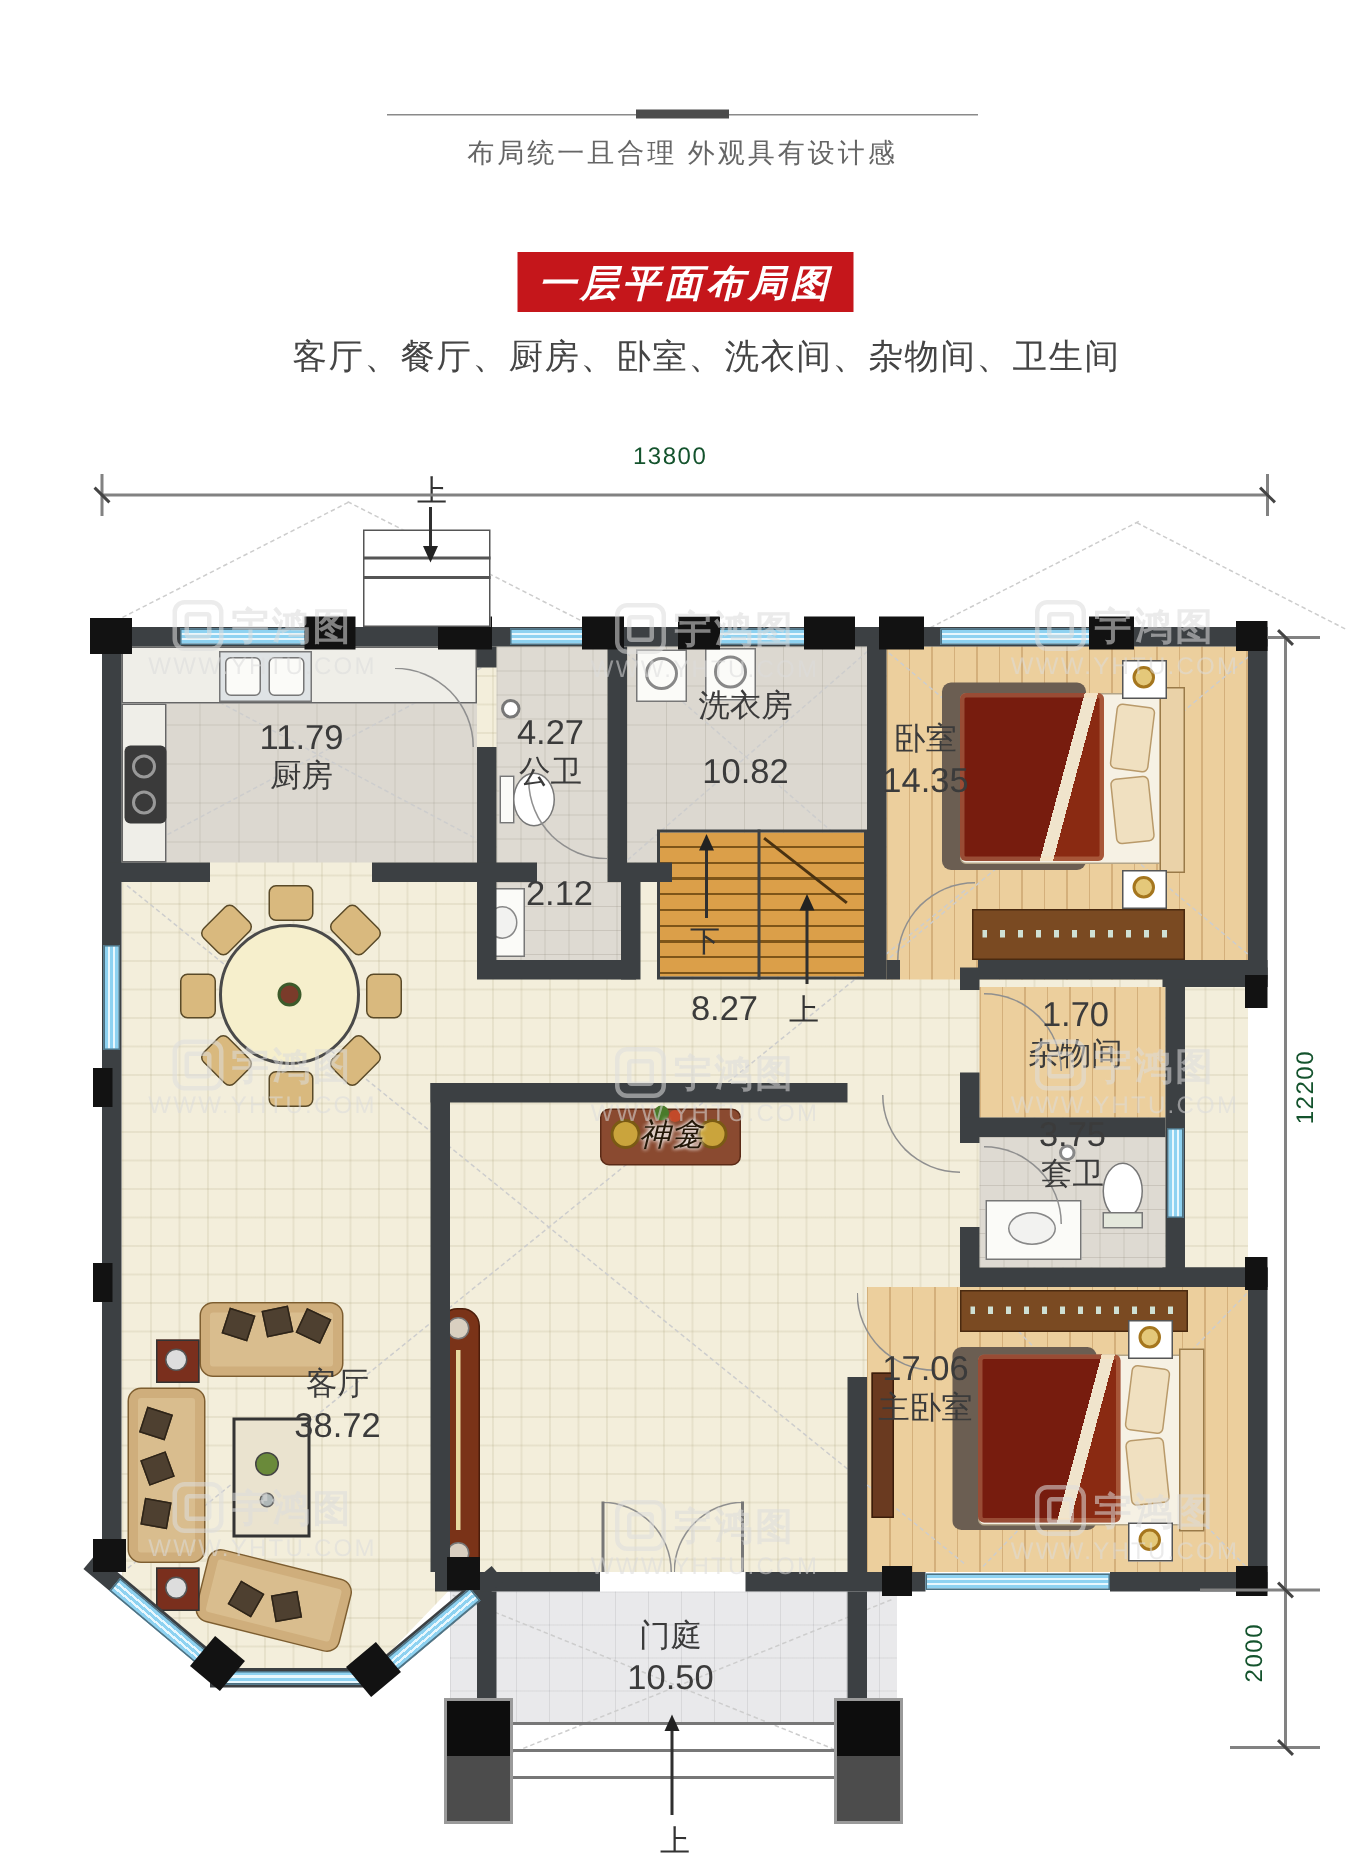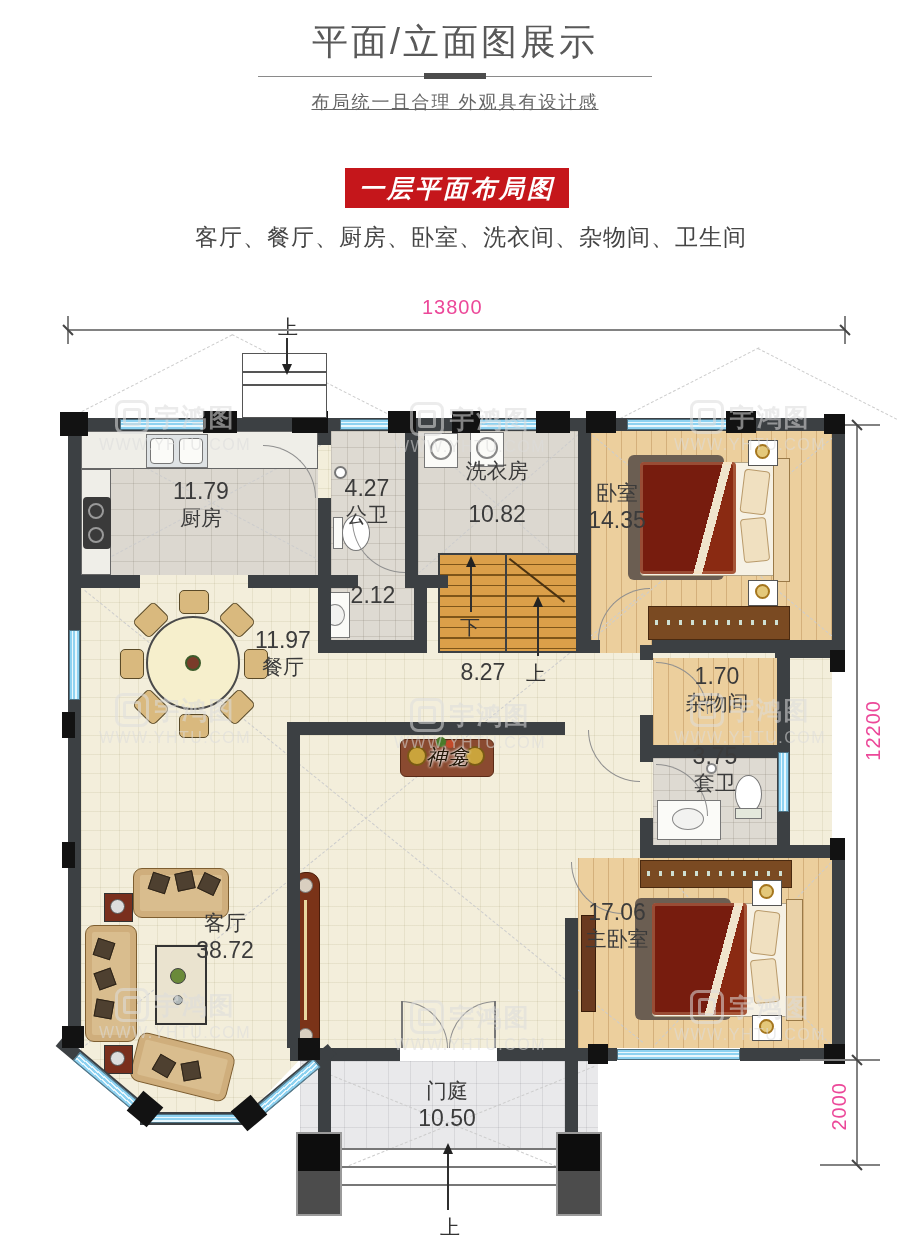--- a/index.html
+++ b/index.html
@@ -5,21 +5,21 @@
   html,body{margin:0;padding:0;background:#fff;}
   .page{position:relative;width:910px;height:1250px;background:#fff;overflow:hidden;
         font-family:"Liberation Sans",sans-serif;}
   .abs{position:absolute;}
   
   .title{position:absolute;left:0;top:18px;width:910px;text-align:center;
          font-size:36px;color:#595959;letter-spacing:3px;}
   .divider{position:absolute;left:258px;top:76px;width:394px;height:1px;background:#8a8a8a;}
   .divider-thick{position:absolute;left:424px;top:73px;width:62px;height:6px;background:#4c4c4c;}
   .subtitle{position:absolute;left:0;top:90px;width:910px;text-align:center;
-            font-size:18px;color:#666;letter-spacing:2px;text-decoration:underline;}
+            font-size:18px;color:#666;letter-spacing:2px;}
   .banner{position:absolute;left:345px;top:168px;width:224px;height:40px;background:#c5161b;
           color:#fff;display:flex;align-items:center;justify-content:center;
           font-family:"Liberation Serif",serif;font-style:italic;font-weight:bold;
           font-size:25px;letter-spacing:3px;}
   .roomsline{position:absolute;left:16px;top:222px;width:910px;text-align:center;
              font-size:23px;color:#454545;letter-spacing:1px;}
   
   .wall{position:absolute;background:#3c4043;}
   .pier{position:absolute;background:#121212;}
   .win{position:absolute;background:#8ed2f1;border:1px solid #4d7182;box-sizing:border-box;}
@@ -45,21 +45,21 @@
   .stairs{position:absolute;background:repeating-linear-gradient(180deg,#db9f49 0 9px,#7e5519 9px 10.5px);
           border:2px solid #3c4043;box-sizing:border-box;}
   
   .lbl{position:absolute;width:110px;text-align:center;color:#3b3b3b;line-height:1.22;}
   .lbl .num{font-size:23px;}
   .lbl .nm{font-size:21px;}
   .small-lbl{position:absolute;font-size:20px;color:#333;}
   
   .dimline{position:absolute;background:#828282;}
   .tick{position:absolute;width:14px;height:2px;background:#444;transform:rotate(45deg);}
-  .dimtext{position:absolute;color:#ec4899;font-size:20px;letter-spacing:1px;}
+  .dimtext{position:absolute;color:#14532d;font-size:16px;letter-spacing:1px;}
   .dimtext.rot{writing-mode:vertical-rl;transform:rotate(180deg);}
   
   .sofa{position:absolute;background:#d9bd8e;border:1.5px solid #7e5e30;border-radius:9px;
         box-shadow:inset 0 0 0 6px #cfae7c;}
   .pil{position:absolute;background:#4e4030;border:1px solid #2e2418;}
   .whitebox{position:absolute;background:#fbfbf8;border:1.3px solid #777;box-sizing:border-box;}
   .circ{position:absolute;border-radius:50%;box-sizing:border-box;}
   .chair{position:absolute;width:28px;height:22px;background:#d9b97e;border:1.5px solid #5a4a28;border-radius:5px;}
   .bed-rug{position:absolute;background:#6b5e52;border-radius:6px;}
   .bed{position:absolute;background:#f6f1e4;border:1.3px solid #b3a588;border-radius:4px;}
@@ -80,21 +80,20 @@
   .wm .url{font-size:16px;letter-spacing:1.5px;margin-top:2px;}
   .col{position:absolute;border:2px solid #9a9a9a;background:linear-gradient(180deg,#0d0d0d 0 46%,#4c4c4c 46%);}
   .backporch{position:absolute;background:#fff;border:1.5px solid #555;box-sizing:border-box;}
   .steel{position:absolute;background:#e7e9ea;border:1.2px solid #666;box-sizing:border-box;}
 </style>
 </head>
 <body>
 
 <div class="page">
 
-  <div class="title">平面/立面图展示</div>
   <div class="divider"></div>
   <div class="divider-thick"></div>
   <div class="subtitle">布局统一且合理  外观具有设计感</div>
   <div class="banner">一层平面布局图</div>
   <div class="roomsline">客厅、餐厅、厨房、卧室、洗衣间、杂物间、卫生间</div>
 
   <div class="floor cream" style="left:81px;top:431px;width:751px;height:617px;"></div>
   <div class="floor cream" style="left:81px;top:1040px;width:229px;height:76px;clip-path:polygon(0 0,100% 0,100% 12%,72% 100%,30% 100%,0 14%);"></div>
   <div class="floor tile" style="left:81px;top:431px;width:237px;height:144px;"></div>
   <div class="floor tile2" style="left:331px;top:431px;width:74px;height:157px;"></div>
@@ -335,24 +334,20 @@
     <div class="nm">洗衣房</div>
     <div class="num" style="margin-top:16px;">10.82</div>
   </div>
   <div class="lbl" style="left:562px;top:480px;">
     <div class="nm">卧室</div>
     <div class="num">14.35</div>
   </div>
   <div class="lbl" style="left:318px;top:581px;">
     <div class="num">2.12</div>
   </div>
-  <div class="lbl" style="left:228px;top:626px;">
-    <div class="num">11.97</div>
-    <div class="nm">餐厅</div>
-  </div>
   <div class="lbl" style="left:428px;top:658px;">
     <div class="num">8.27</div>
   </div>
   <div class="small-lbl" style="left:460px;top:614px;">下</div>
   <div class="small-lbl" style="left:526px;top:660px;">上</div>
   <div class="lbl" style="left:662px;top:662px;">
     <div class="num">1.70</div>
     <div class="nm">杂物间</div>
   </div>
   <div class="lbl" style="left:660px;top:742px;">

